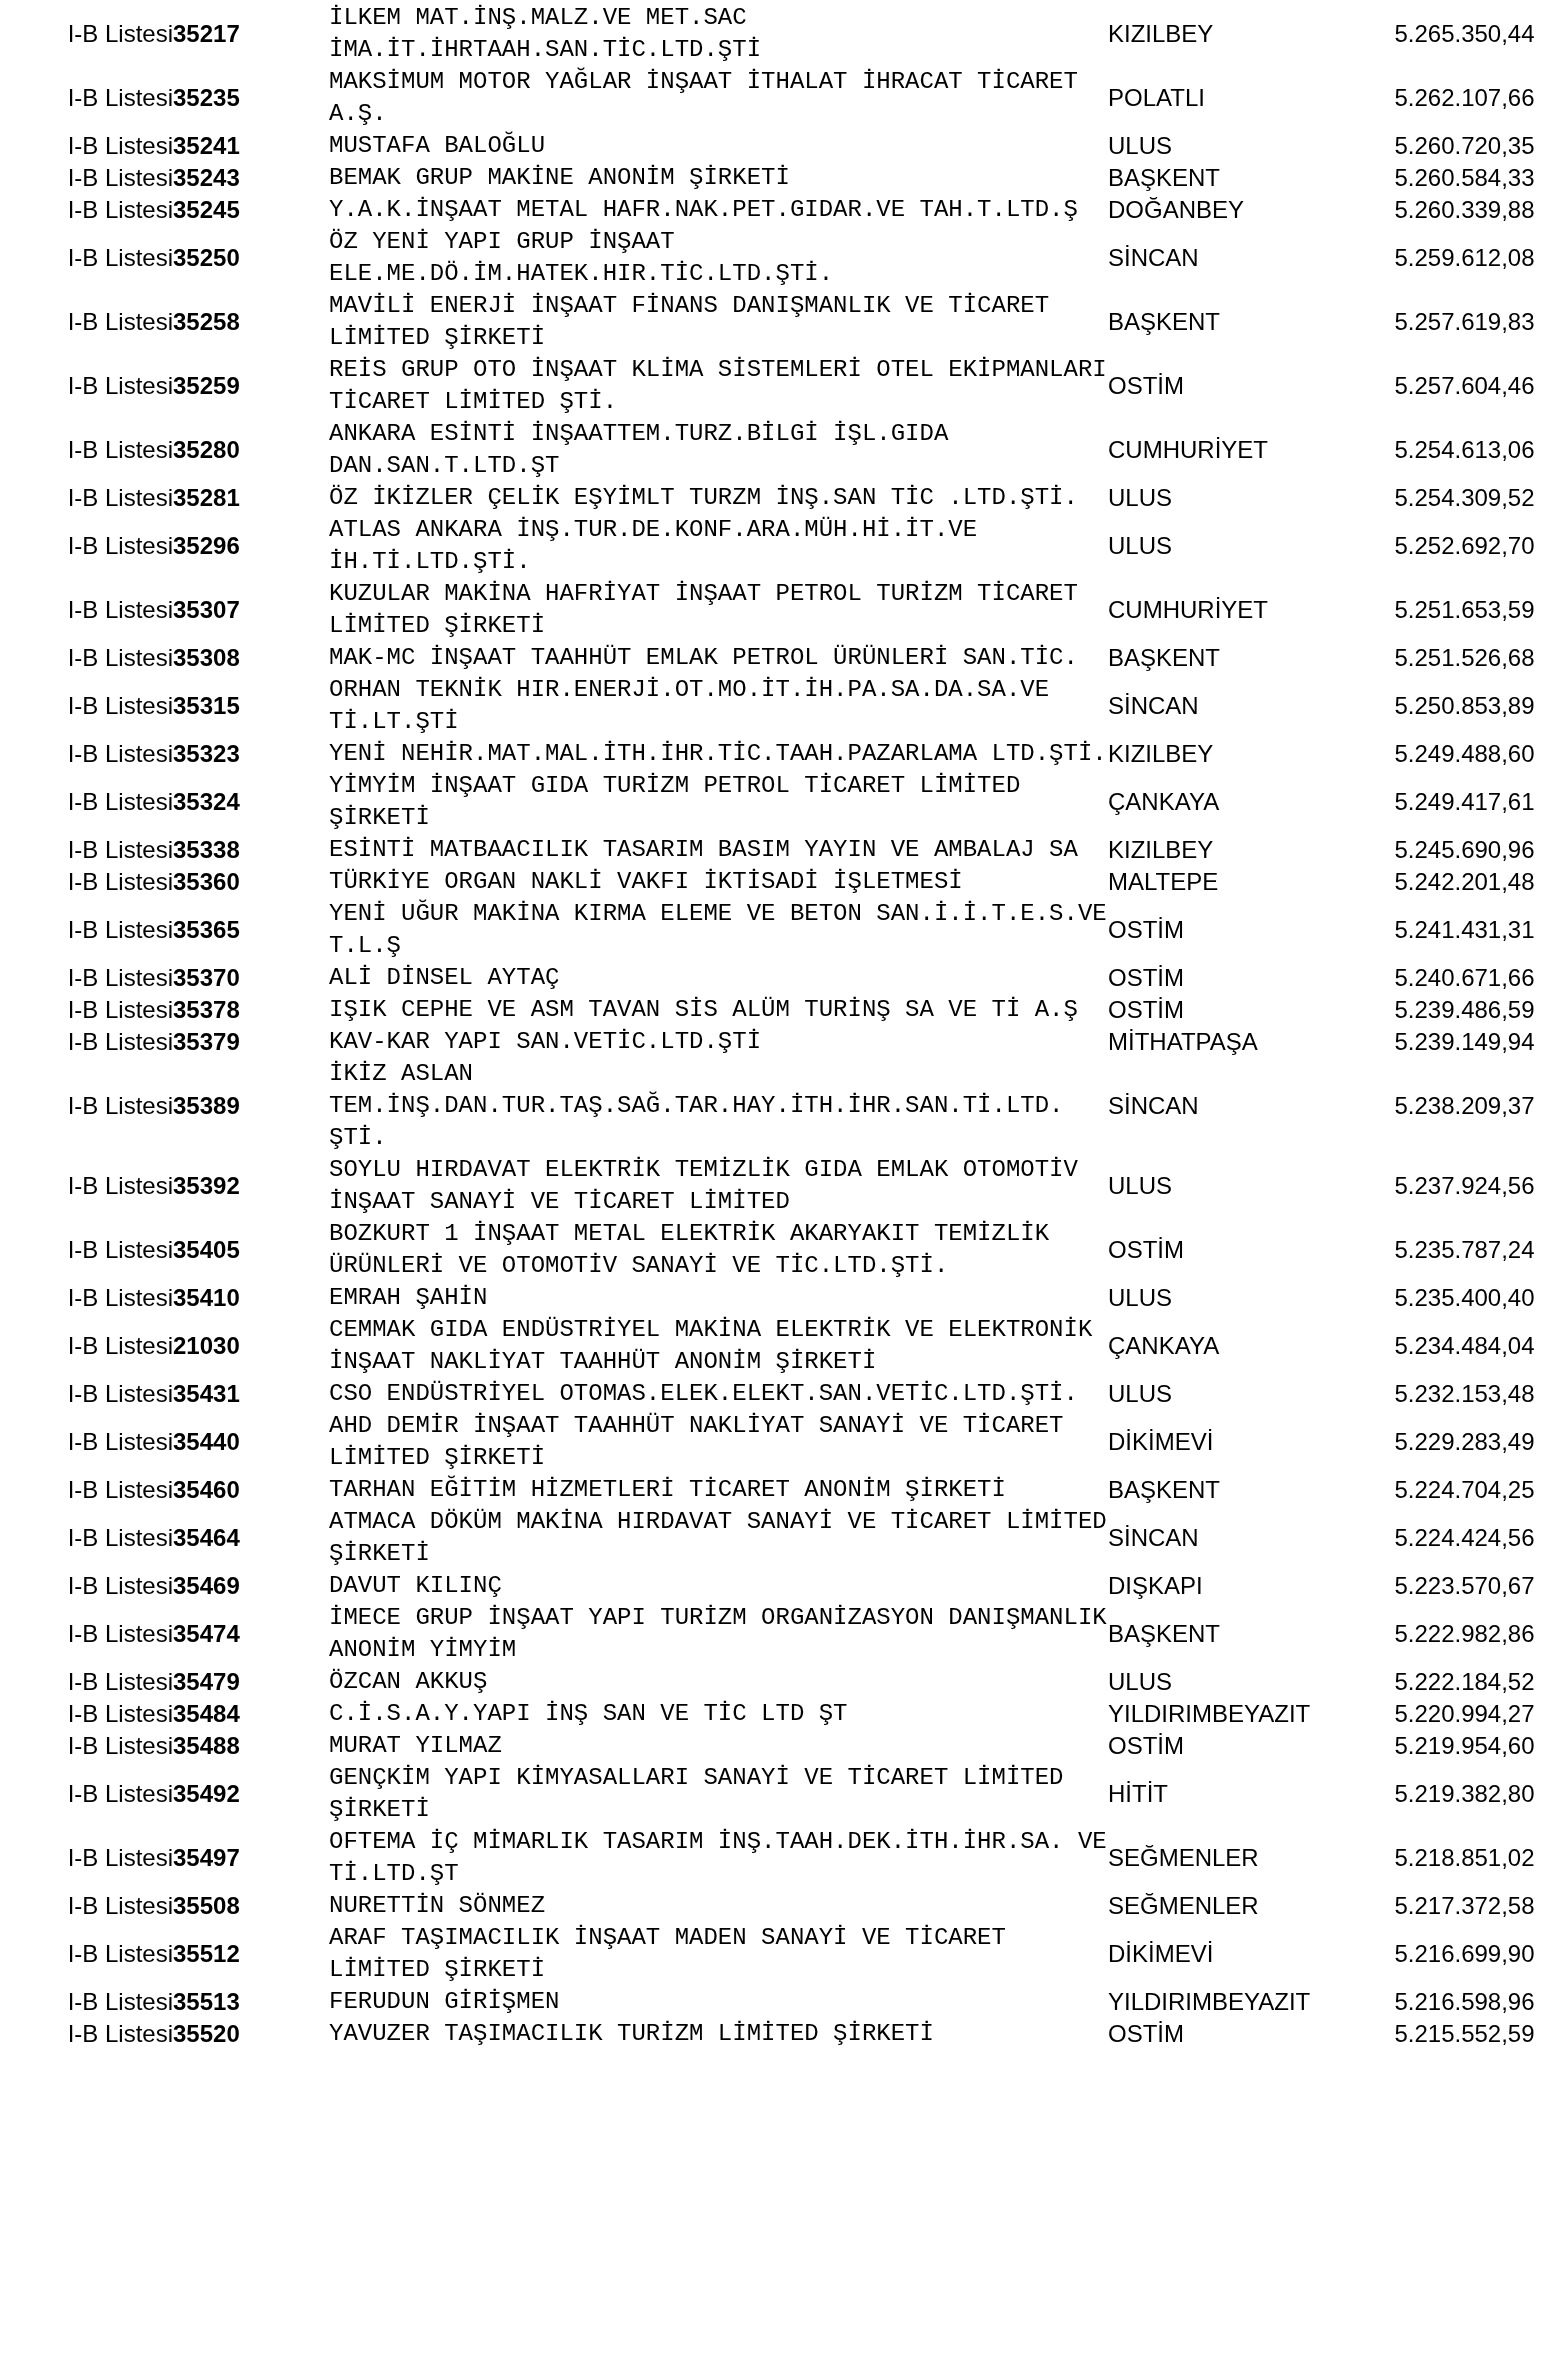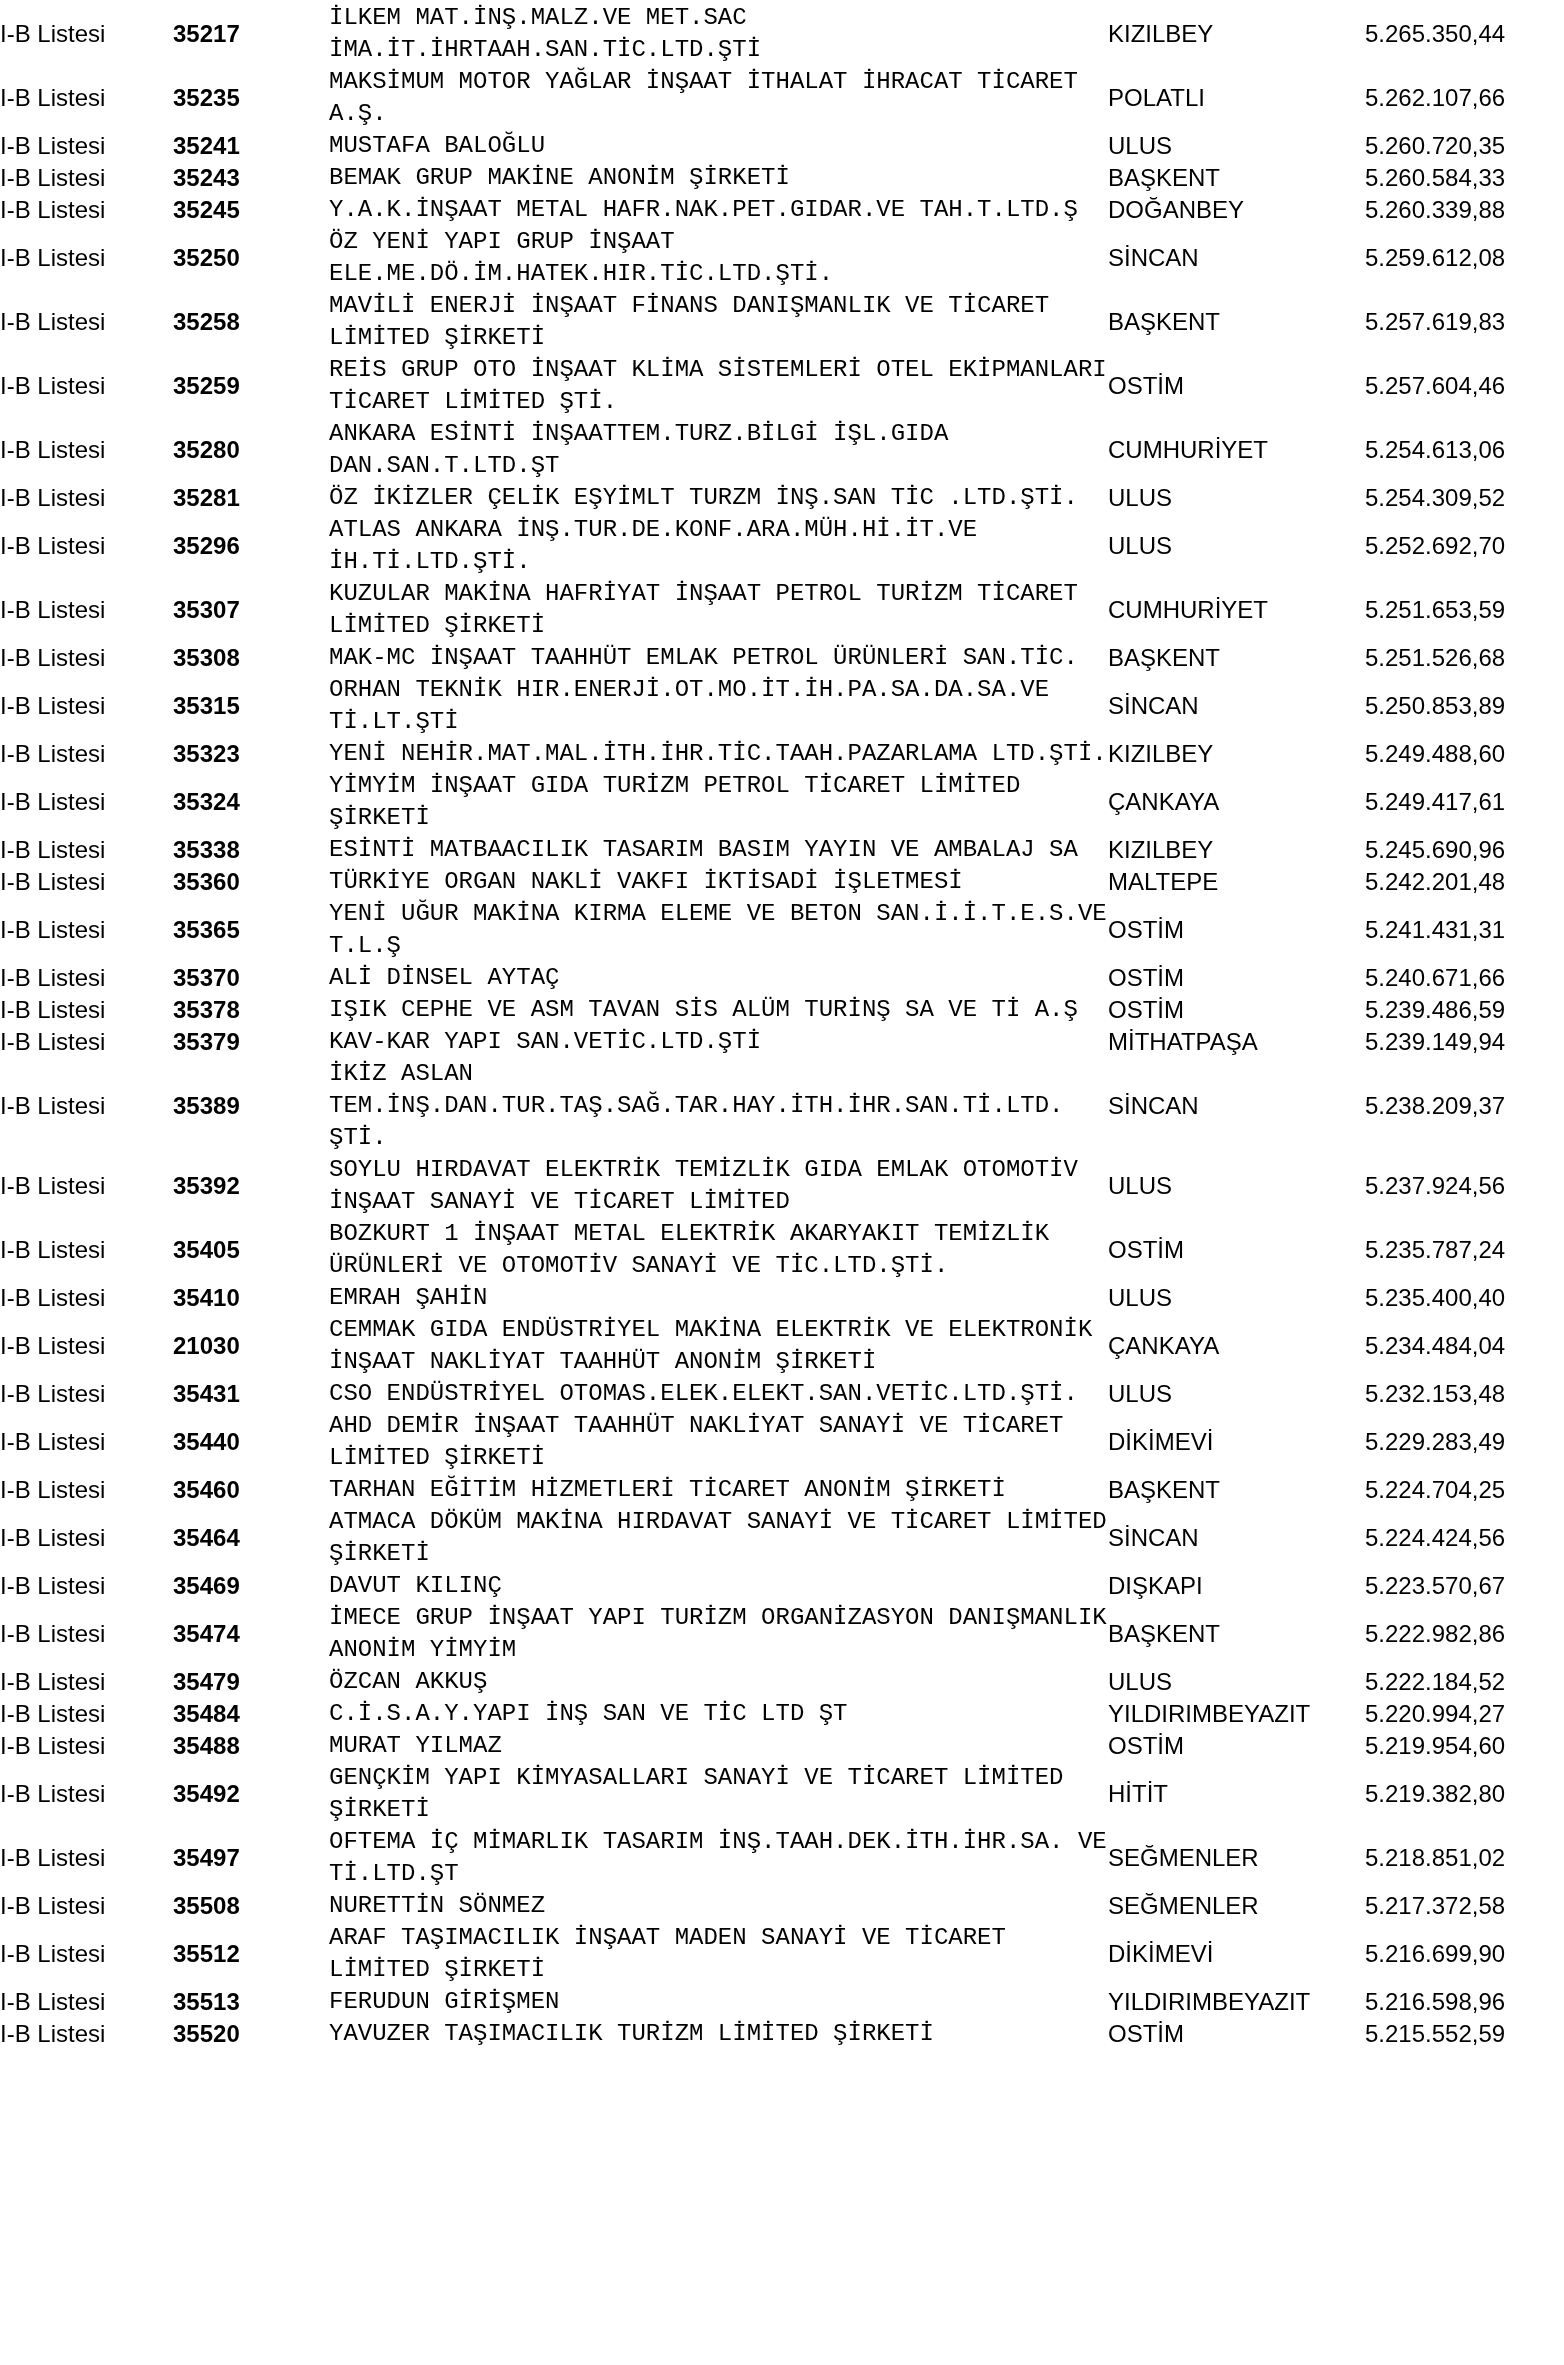--- a/index.html
+++ b/index.html
@@ -39,41 +39,42 @@
   col.c-list   { width: 173px; }
   col.c-id     { width: 156px; }
   col.c-name   { width: 779px; }
   col.c-office { width: 257px; }
   col.c-amount { width: 199px; }
 
   td.cell-list {
     padding-left: 30px;
     padding-right: 7.8px;
     white-space: nowrap;
+    text-align: right;
   }
   td.cell-id {
     padding-left: 4.7px;
     padding-right: 12.5px;
     white-space: nowrap;
     font-weight: bold;
   }
   td.cell-name {
     padding-left: 0px;
     padding-right: 14px;
     font-family: Liberation Mono, monospace;
   }
   td.cell-office {
     padding-left: 7.8px;
     padding-right: 7.8px;
     white-space: nowrap;
   }
   td.cell-amount {
     padding-left: 7.8px;
     padding-right: 26.5px;
-    text-align: left;
+    text-align: center;
     white-space: nowrap;
   }
   tr.row-even td, tr.row-odd td { background: transparent; }
 </style>
 </head>
 <body>
 
 <div id="sheet">
   <table class="debt-table">
     <colgroup>

